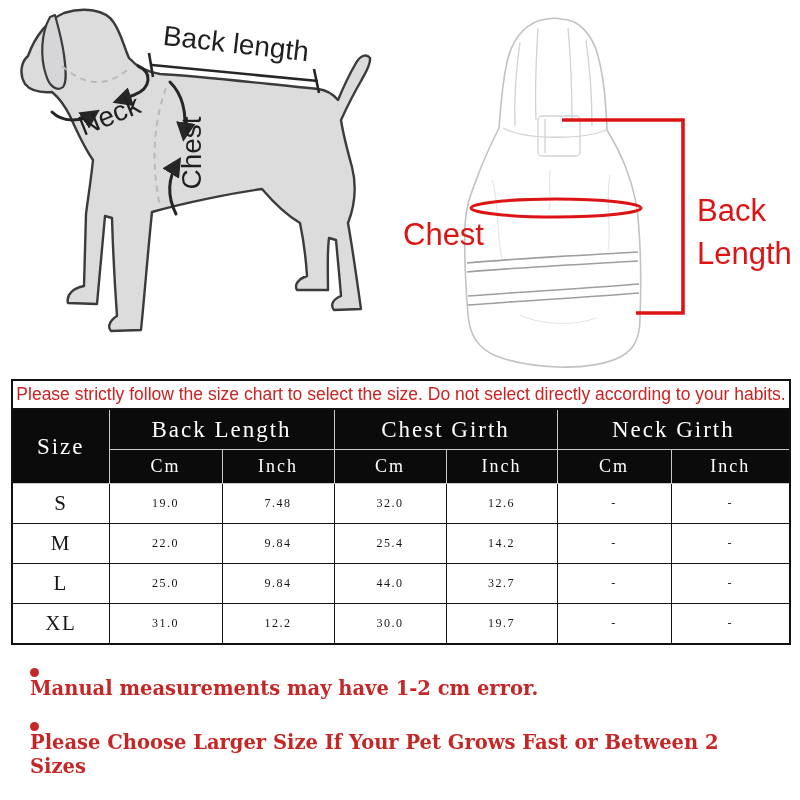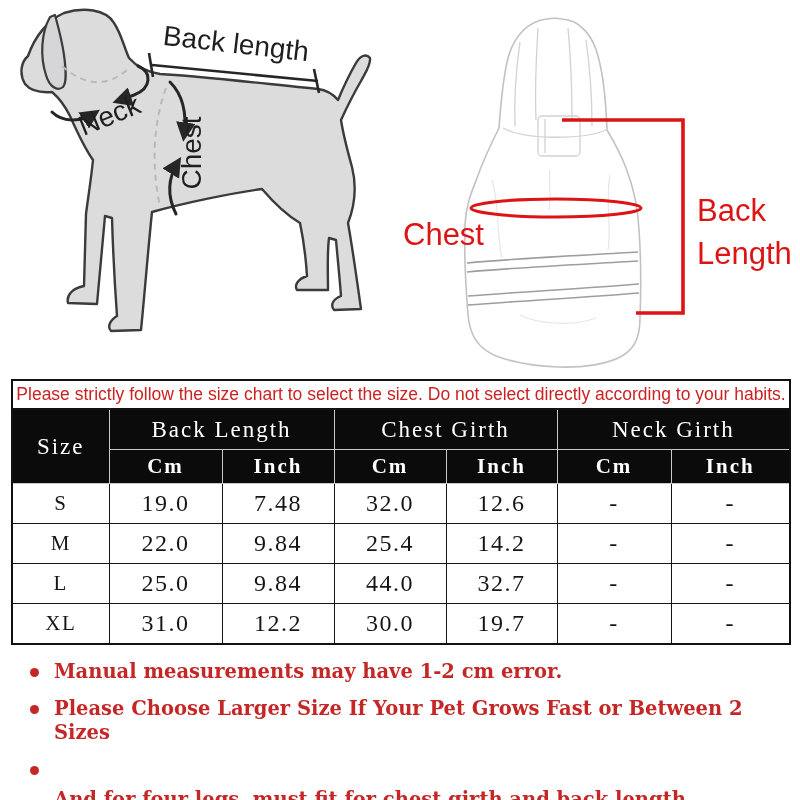--- a/index.html
+++ b/index.html
@@ -31,30 +31,30 @@
               border-collapse:collapse;table-layout:fixed;
               font-family:"Liberation Serif","DejaVu Serif",serif;}
   #size-table td{text-align:center;vertical-align:middle;padding:0;overflow:hidden;}
   #size-table{border:2px solid #111;}
   tr.notice-row td{height:27px;background:#ffffff;color:#cc2222;
                    font-family:"Liberation Sans",sans-serif;font-size:17.5px;
                    border:2px solid #111;}
   tr.head-row td, tr.sub-row td{background:#0b0b0b;color:#ffffff;
                    border:1px solid #c9c9c9;letter-spacing:2px;}
   tr.head-row td{height:39px;font-size:23px;}
-  tr.sub-row td{height:33px;font-size:21px;font-weight:bold;}
-  tr.body-row td{height:39px;background:#ffffff;color:#161616;font-size:24px;
+  tr.sub-row td{height:33px;font-size:18px;}
+  tr.body-row td{height:39px;background:#ffffff;color:#161616;font-size:12px;
                    letter-spacing:1.5px;border:1.5px solid #141414;}
   tr.body-row td.size-cell{font-size:21px;}
 
   
   #notes{position:absolute;left:30px;top:660px;width:740px;
          font-family:"DejaVu Serif","Liberation Serif",serif;font-weight:bold;
          color:#c52727;font-size:19.5px;}
-  .note{display:flex;align-items:flex-start;margin-bottom:13px;line-height:24px;}
+  .note{display:flex;align-items:flex-start;margin-bottom:13px;line-height:24px;flex-direction:column;}
   .bullet{flex:0 0 9px;width:9px;height:9px;border-radius:50%;background:#c52727;
           margin:8px 15px 0 0;}
   .note.continuation{padding-left:24px;}
 </style>
 </head>
 <body>
 
 <div id="stage">
 
   <svg id="dog-svg" class="diagram" width="400" height="380" viewBox="0 0 400 380">

